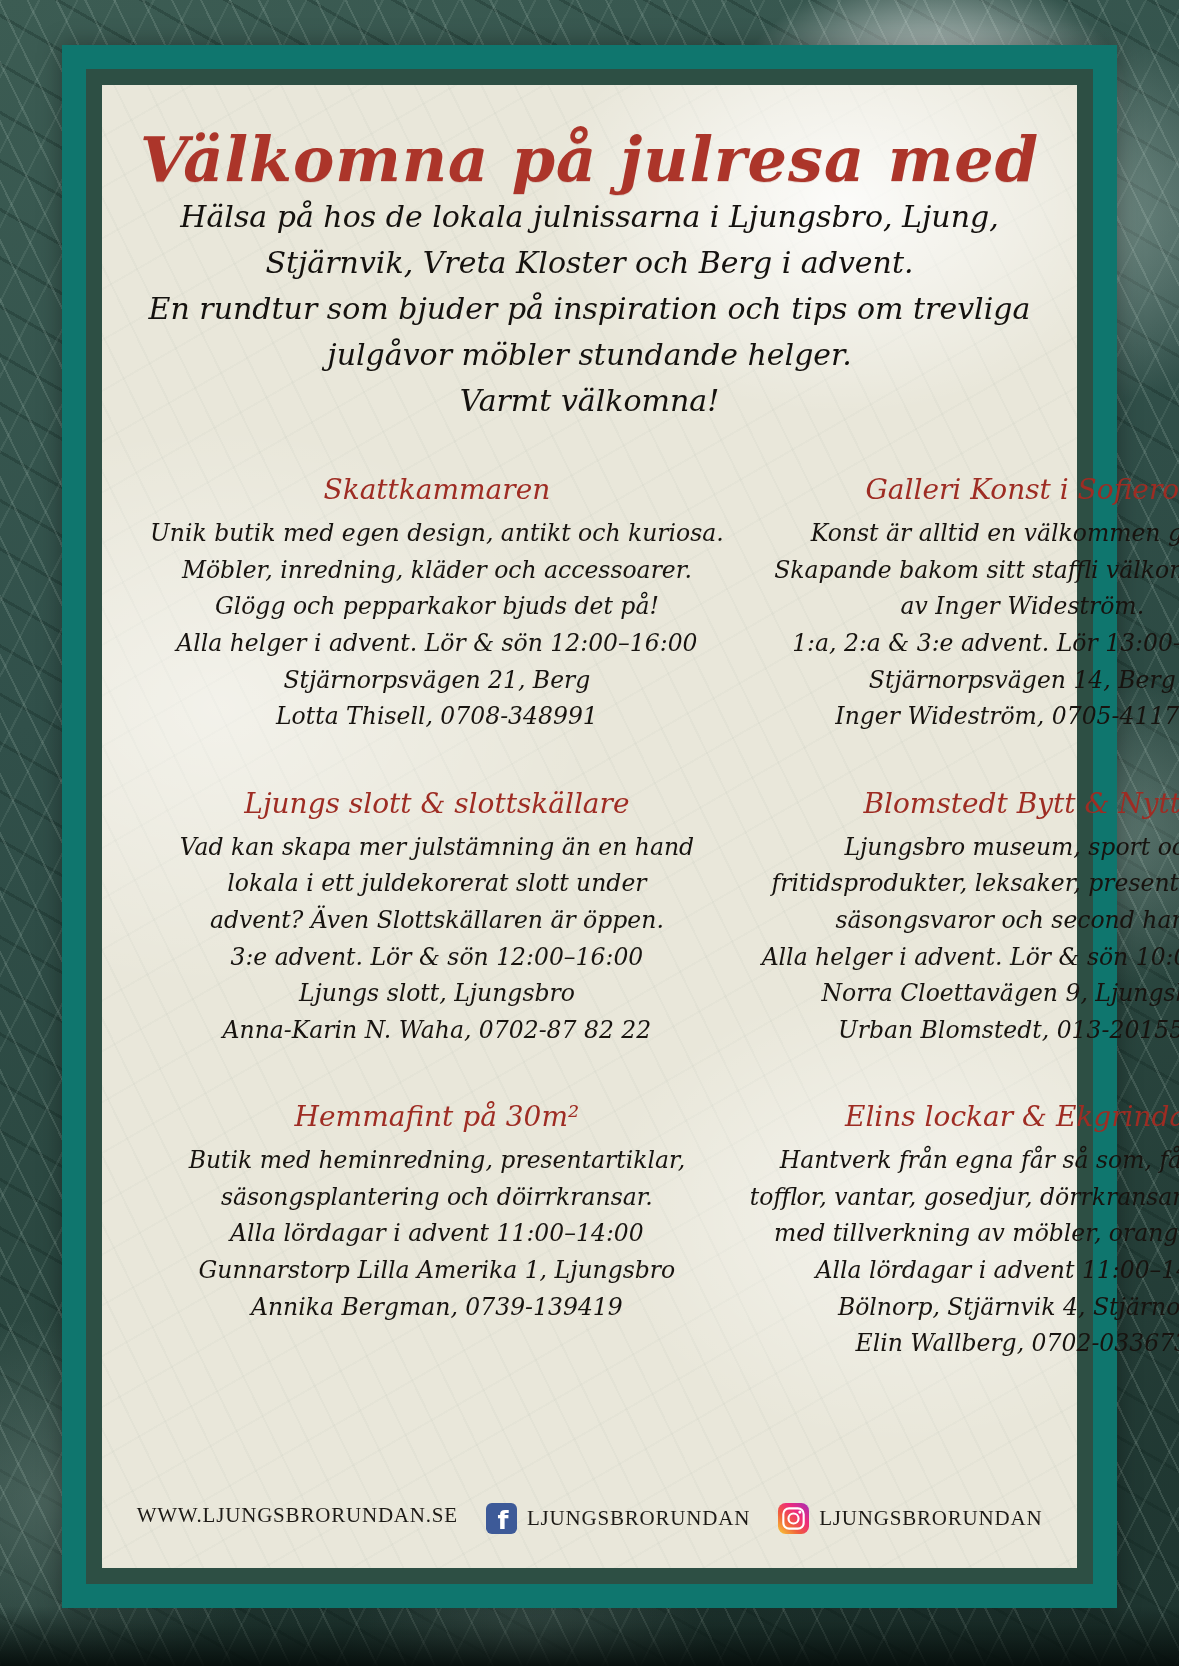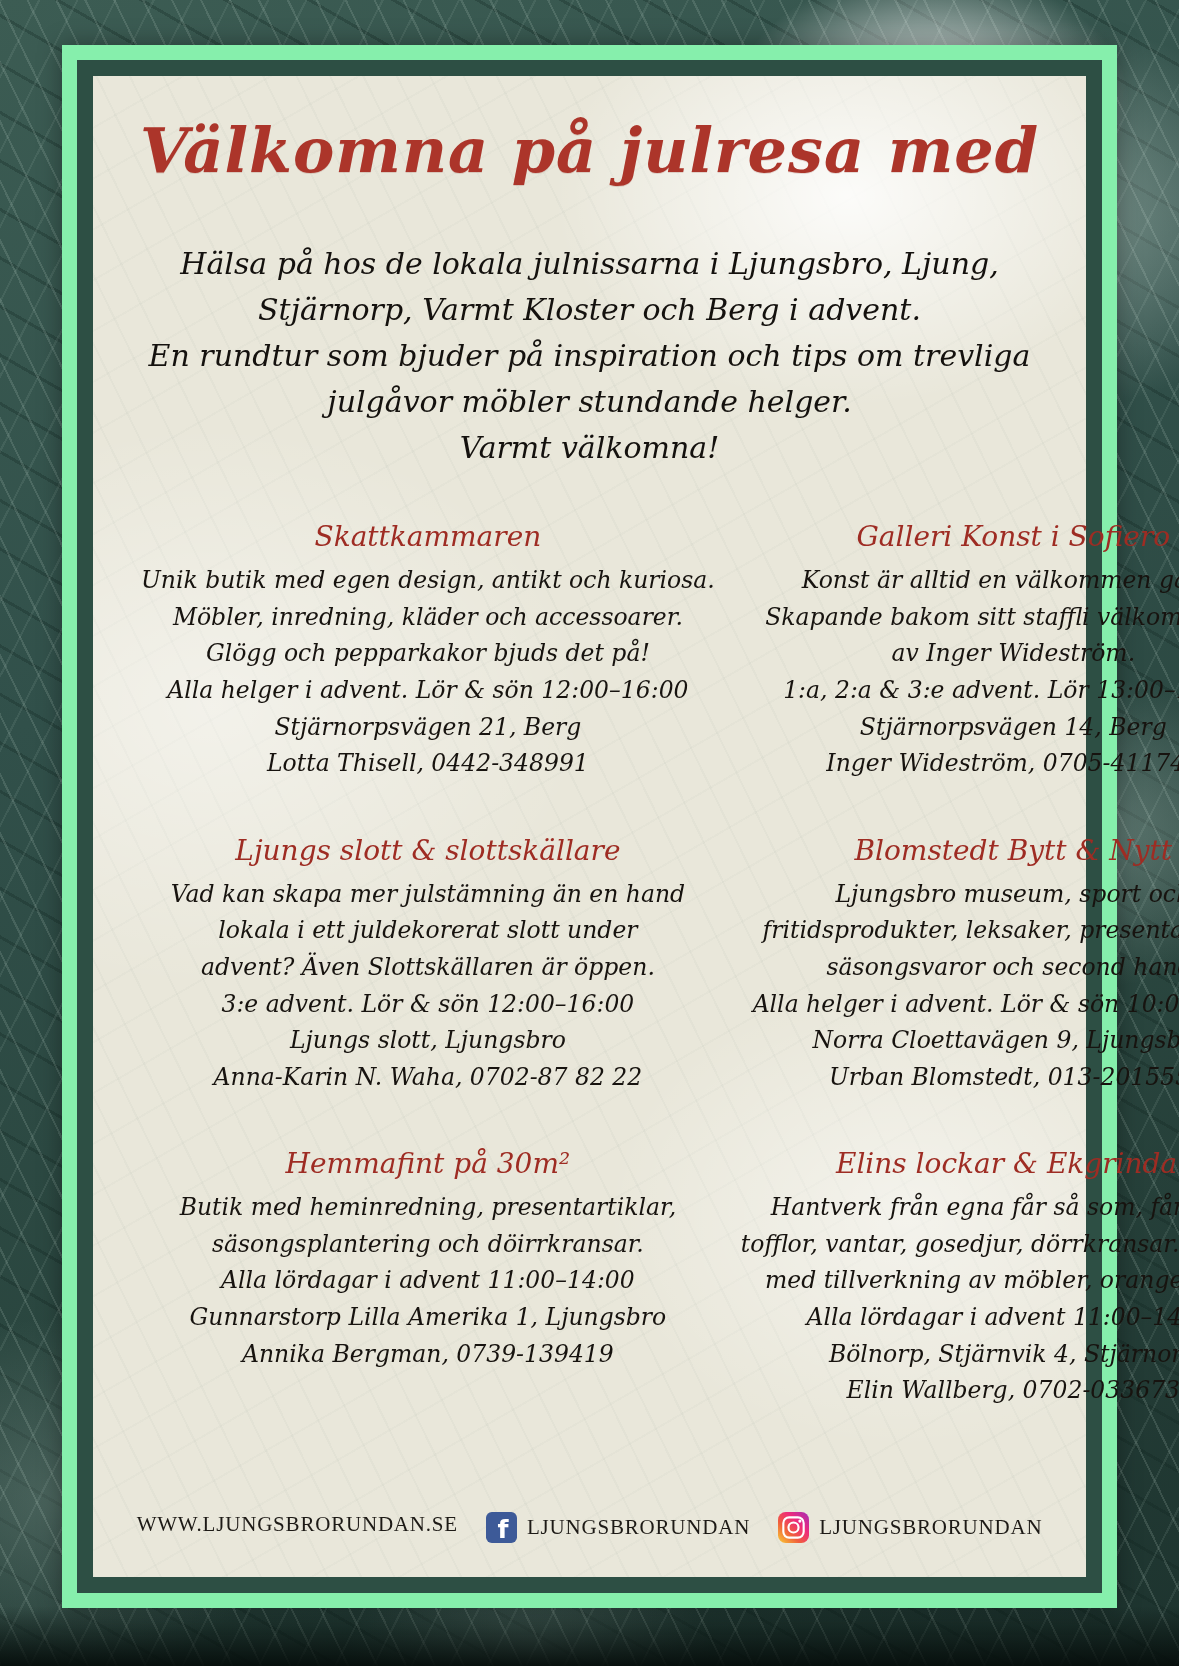--- a/index.html
+++ b/index.html
@@ -21,21 +21,21 @@
       repeating-linear-gradient(30deg, rgba(16,36,31,0.28) 0 3px, transparent 3px 42px),
       linear-gradient(160deg,#3c5c53 0%, #31504a 35%, #2a463f 65%, #1d332e 100%);
   }
   .photo-bg::after{
     content:"";position:absolute;left:0;right:0;bottom:0;height:60px;
     background:linear-gradient(to bottom, rgba(6,14,12,0), rgba(5,12,10,0.92));
   }
   
   .frame-outer{
     position:absolute;left:62px;right:62px;top:45px;bottom:58px;
-    background:#86efac;padding:15px;box-sizing:border-box;
+    background:#0f766e;padding:24px;box-sizing:border-box;
     box-shadow:0 0 22px rgba(0,0,0,0.35);
   }
   .frame-green{
     width:100%;height:100%;box-sizing:border-box;
     border:16px solid #2d4f44;position:relative;
   }
   .paper{
     position:absolute;inset:0;
     background:
       radial-gradient(ellipse 420px 300px at 76% 8%, rgba(255,255,255,0.85), transparent 70%),
@@ -48,21 +48,21 @@
   }
   
   .title{
     margin-top:42px;text-align:center;
     font-style:italic;font-weight:700;
     font-size:62px;line-height:1.08;letter-spacing:1px;
     color:#ac352a;
     text-shadow:0 1px 0 rgba(120,30,20,0.15);
   }
   .intro{
-    margin-top:56px;text-align:center;
+    text-align:center;
     font-style:italic;font-size:30px;line-height:1.53;
     color:#14110e;
   }
   .sections{
     margin-top:50px;padding:0 48px;
     display:grid;grid-template-columns:1fr 1fr;
     column-gap:26px;row-gap:52px;
   }
   .section{text-align:center;}
   .sec-title{
@@ -92,37 +92,37 @@
 <div class="frame-outer">
   <div class="frame-green">
     <div class="paper">
 
       <div class="title">
         <div>Välkomna på julresa med</div>
       </div>
 
       <div class="intro">
           <div class="intro-line">Hälsa på hos de lokala julnissarna i Ljungsbro, Ljung,</div>
-          <div class="intro-line">Stjärnorp, Varmt Kloster och Berg i advent.</div>
+          <div class="intro-line">Stjärnvik, Vreta Kloster och Berg i advent.</div>
           <div class="intro-line">En rundtur som bjuder på inspiration och tips om trevliga</div>
           <div class="intro-line">julgåvor möbler stundande helger.</div>
           <div class="intro-line">Varmt välkomna!</div>
         </div>
 
       <div class="sections">
 
         <section class="section">
           <h3 class="sec-title">Skattkammaren</h3>
           <div class="sec-body">
               <div class="body-line">Unik butik med egen design, antikt och kuriosa.</div>
               <div class="body-line">Möbler, inredning, kläder och accessoarer.</div>
               <div class="body-line">Glögg och pepparkakor bjuds det på!</div>
               <div class="body-line">Alla helger i advent. Lör &amp; sön 12:00–16:00</div>
               <div class="body-line">Stjärnorpsvägen 21, Berg</div>
-              <div class="body-line">Lotta Thisell, 0442-348991</div>
+              <div class="body-line">Lotta Thisell, 0708-348991</div>
             </div>
         </section>
 
         <section class="section">
           <h3 class="sec-title">Galleri Konst i Sofiero</h3>
           <div class="sec-body">
               <div class="body-line">Konst är alltid en välkommen gåva!</div>
               <div class="body-line">Skapande bakom sitt staffli välkomnas du</div>
               <div class="body-line">av Inger Wideström.</div>
               <div class="body-line">1:a, 2:a &amp; 3:e advent. Lör 13:00–16:00</div>

